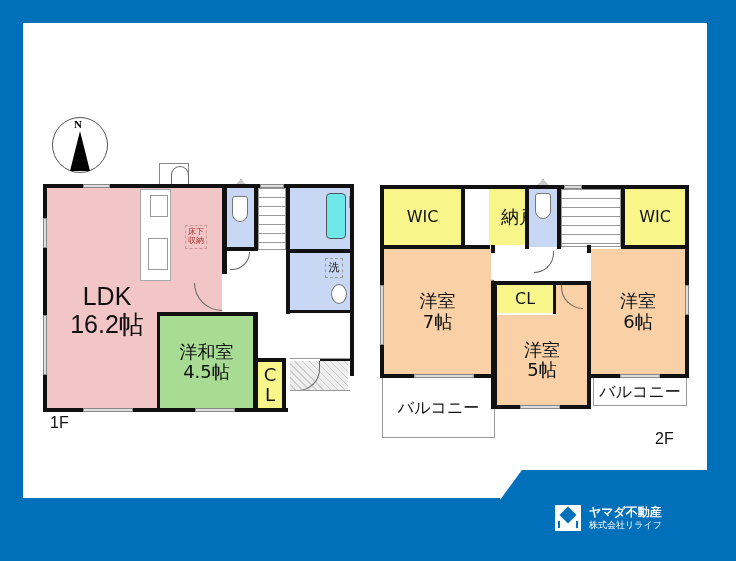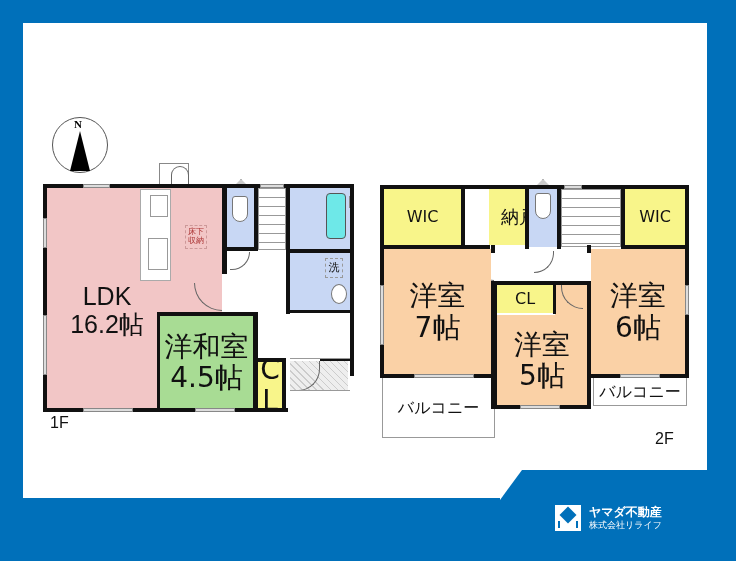--- a/index.html
+++ b/index.html
@@ -12,21 +12,21 @@
   .room{position:absolute;box-sizing:border-box;display:flex;flex-direction:column;align-items:center;justify-content:center;color:#111;text-align:center;line-height:1.12;}
   .wall{position:absolute;background:#111;}
   .thin{position:absolute;background:#999;}
   .pink{background:#F2C6C6;}
   .green{background:#A8DC94;}
   .blue{background:#C8D7F4;}
   .yellow{background:#F8F58A;}
   .orange{background:#FAD1A6;}
   .cyan{background:#6EE8E8;}
   .lbl-big{font-size:25px;font-family:"Liberation Sans","DejaVu Sans",sans-serif;}
-  .lbl-mid{font-size:28px;}
+  .lbl-mid{font-size:18px;}
   .lbl-sm{font-size:16px;}
   .lbl-xs{font-size:8px;color:#a33;line-height:1.1;}
   .floor-label{position:absolute;font-size:16px;color:#111;font-family:"Liberation Sans",sans-serif;}
   .window{position:absolute;background:#ddd;border:1px solid #888;box-sizing:border-box;}
   .logo{position:absolute;left:555px;top:505px;display:flex;align-items:center;gap:8px;}
   .logo-mark{width:26px;height:26px;background:#fff;position:relative;}
   .logo-text{color:#fff;line-height:1.15;text-align:right;}
   .logo-main{font-size:12px;font-weight:bold;}
   .logo-sub{font-size:9px;}
   .door-arc{position:absolute;border:1px solid #666;box-sizing:border-box;}

